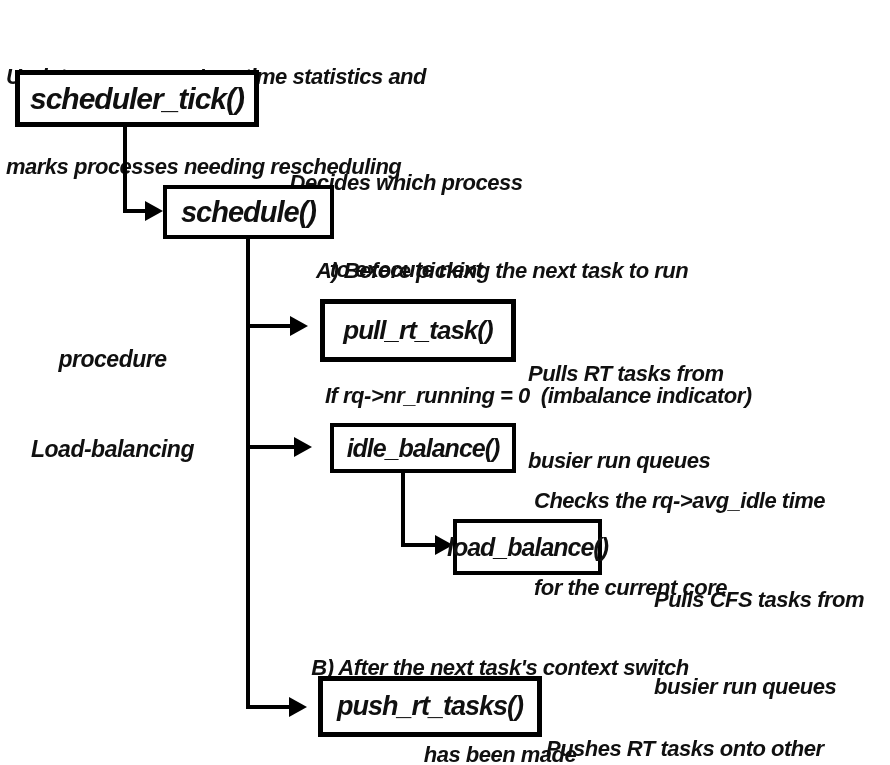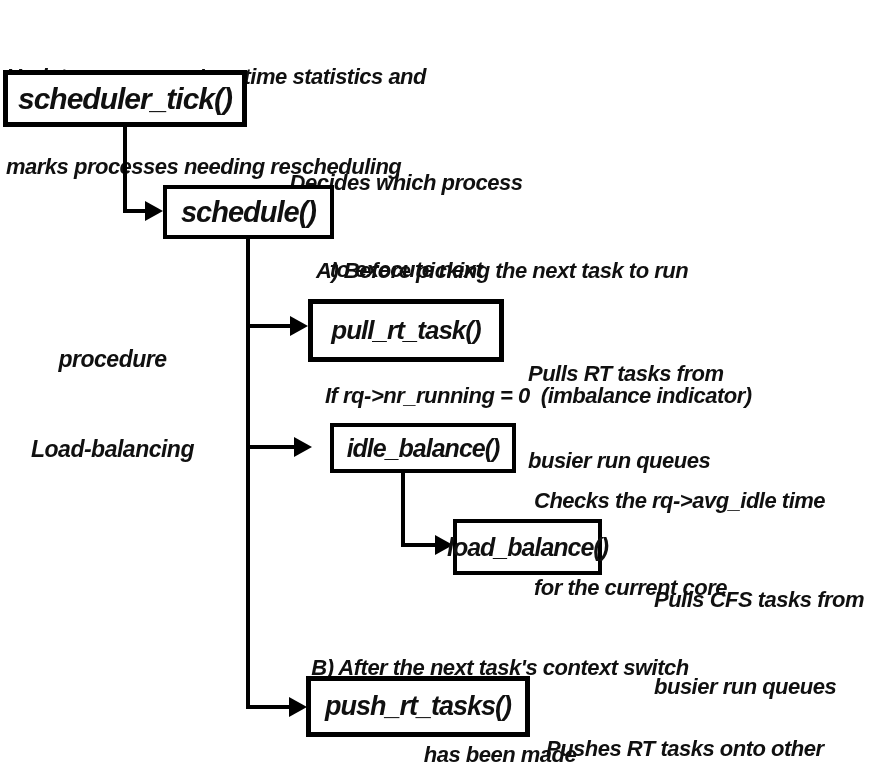--- a/index.html
+++ b/index.html
@@ -22,21 +22,21 @@
     position: absolute;
     box-sizing: border-box;
     background: #ffffff;
     border: 4px solid #000000;
     display: flex;
     align-items: center;
     justify-content: center;
     white-space: nowrap;
     letter-spacing: -1px;
   }
-  .node.thick { border-width: 5px; }
+  .node.thick { border-width: 5px; margin-left: 12px; }
   .caption {
     position: absolute;
     white-space: pre;
     letter-spacing: -0.5px;
     line-height: 29px;
     font-size: 22px;
   }
   .caption.center { text-align: center; }
   .line {
     position: absolute;

